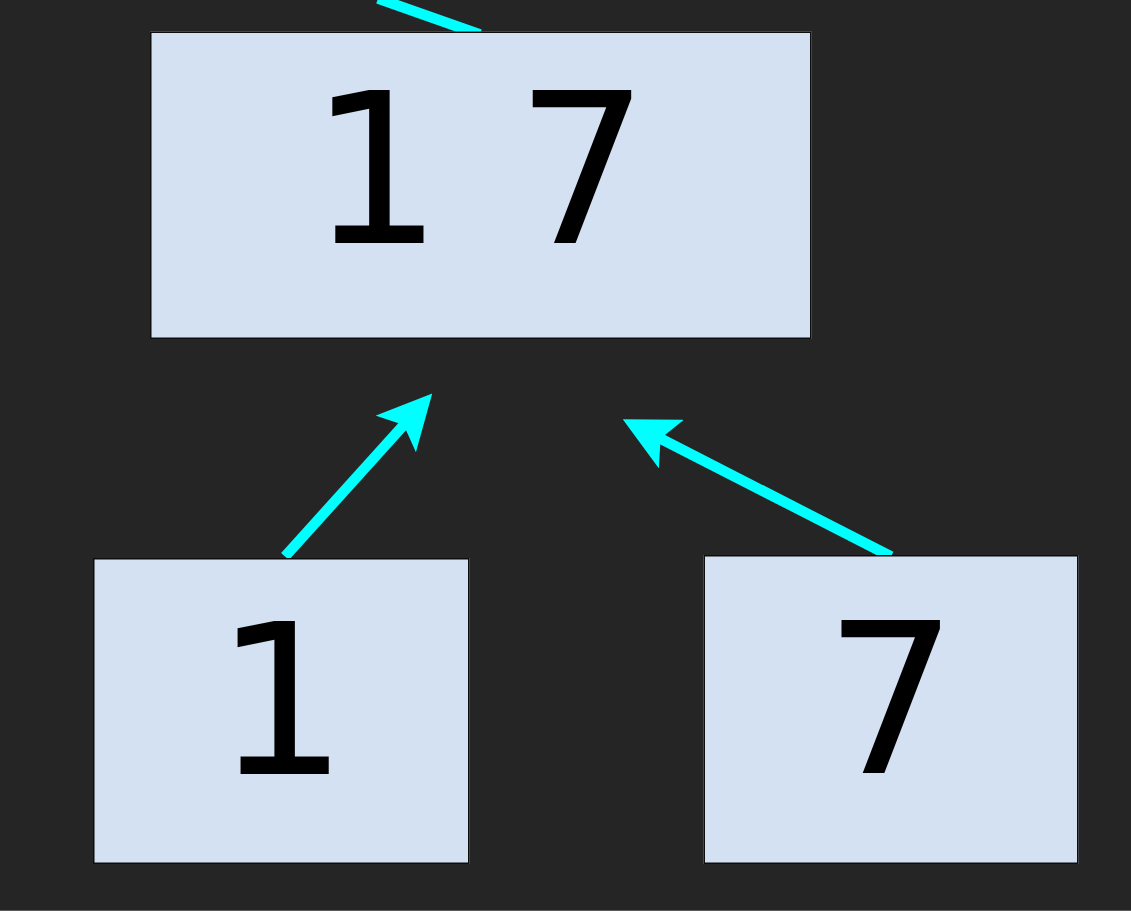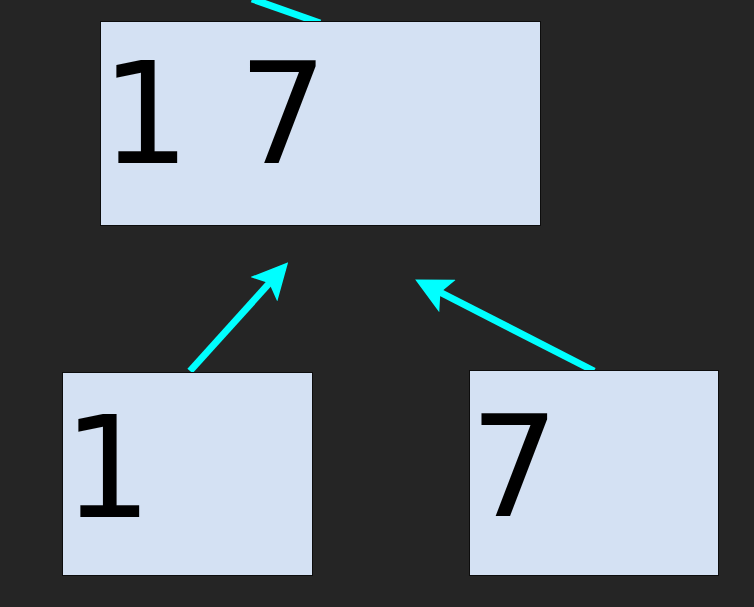--- a/index.html
+++ b/index.html
@@ -28,21 +28,21 @@
     height: 607px;
     pointer-events: none;
   }
   .node-box {
     position: absolute;
     box-sizing: border-box;
     background: #d4e1f3;
     border: 1px solid #0d0d0d;
     display: flex;
     align-items: center;
-    justify-content: flex-start;
+    justify-content: center;
     overflow: hidden;
   }
   .node-label {
     color: #000000;
     font-family: "DejaVu Sans", "Liberation Sans", sans-serif;
     font-weight: 400;
     line-height: 1;
     white-space: pre;
     user-select: none;
   }

